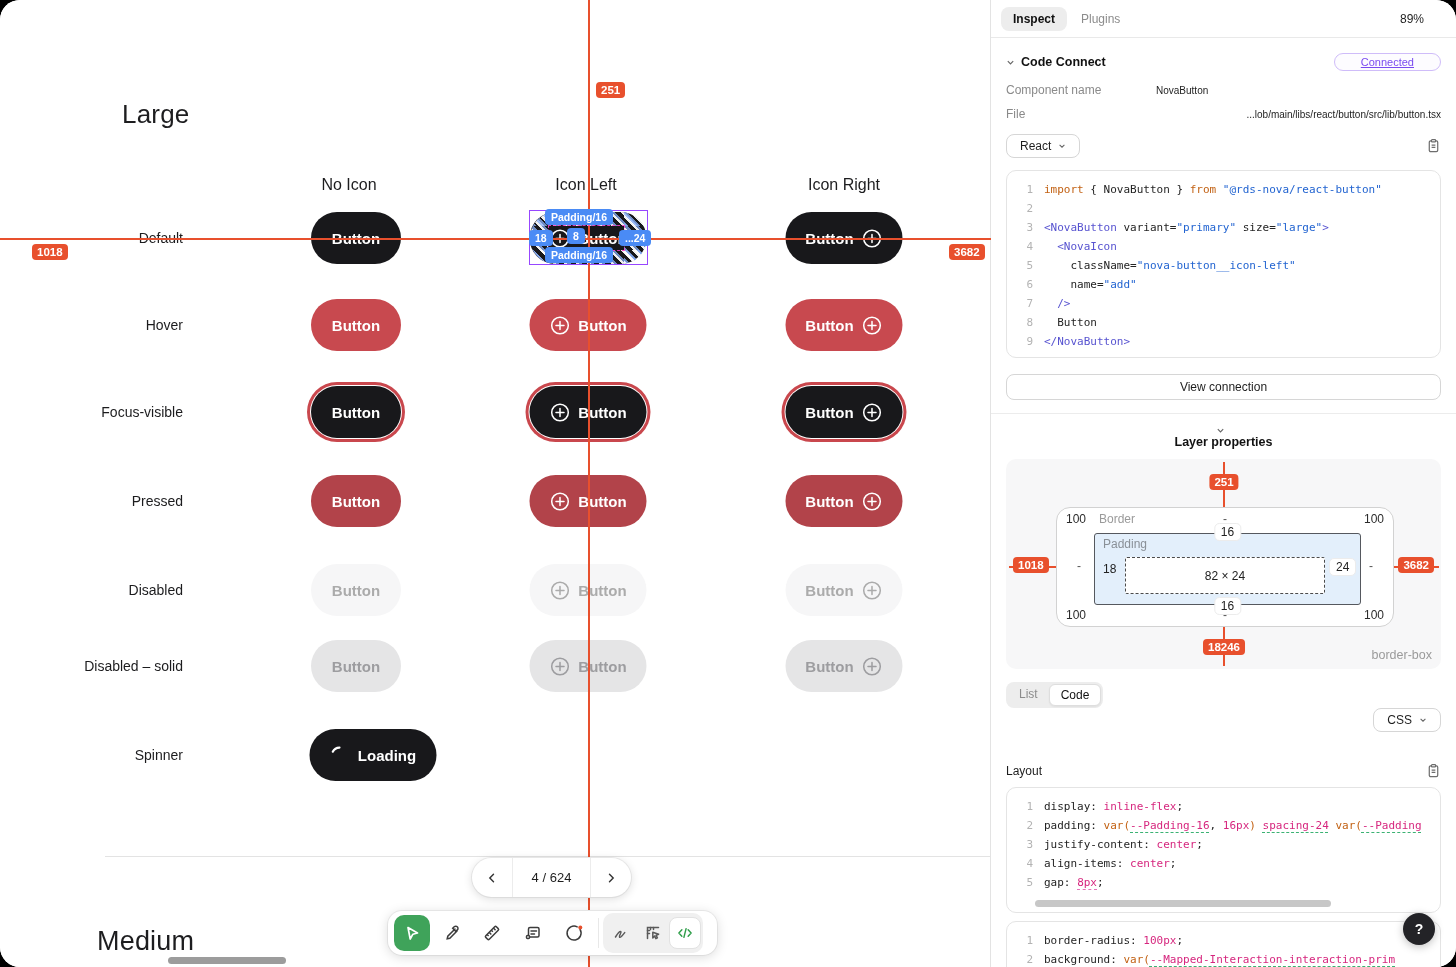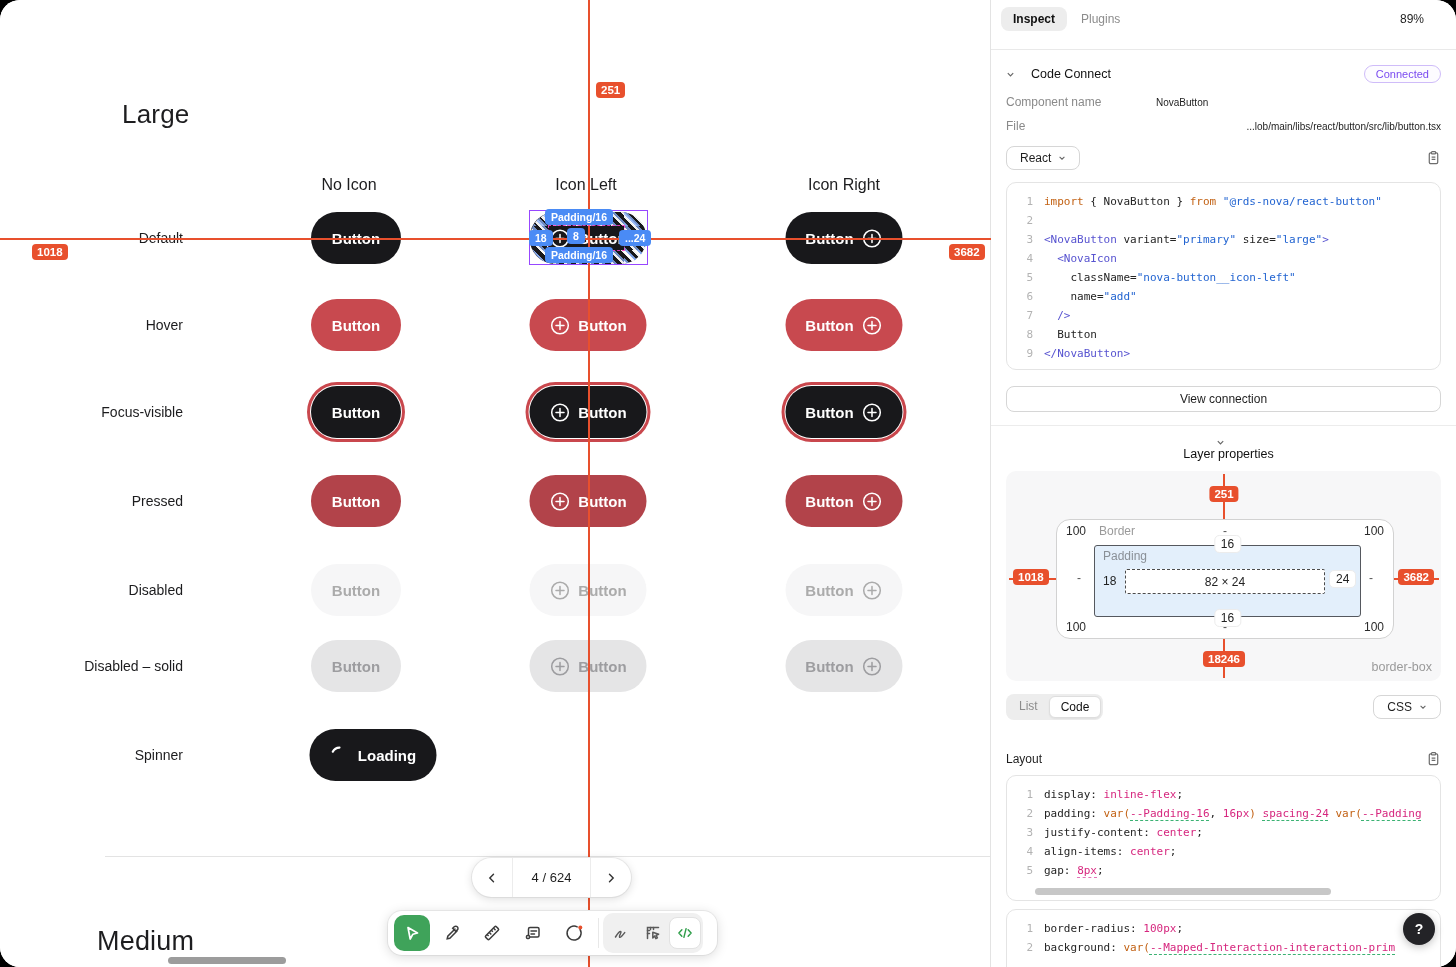--- a/index.html
+++ b/index.html
@@ -47,30 +47,30 @@
   .toolbar{position:absolute;left:388px;top:911px;width:329px;height:44px;background:#fff;border-radius:14px;box-shadow:0 2px 12px rgba(0,0,0,.15),0 0 0 1px #f1f1f1;display:flex;align-items:center;padding:0 4px;z-index:7;box-sizing:border-box;}
   .tool{width:41px;height:36px;display:flex;align-items:center;justify-content:center;cursor:pointer;color:#4a4a4a;}
   .tool-active-green{width:36px;height:36px;margin-left:2px;background:var(--tool-green);border-radius:10px;display:flex;align-items:center;justify-content:center;cursor:pointer;}
   .tool-sep{width:1px;height:30px;background:#e8e8e8;margin:0 4px;}
   .tool-group{height:36px;background:#f0f0f0;border-radius:10px;display:flex;align-items:center;padding:2px;gap:0;}
   .tool-group .tool{width:32px;height:32px;}
   .tool-code-active{width:32px;height:32px;background:#fff;border-radius:8px;border:1px solid #e2e2e2;display:flex;align-items:center;justify-content:center;cursor:pointer;box-sizing:border-box;}
 
   
   .panel{position:absolute;left:990px;top:0;width:466px;height:967px;background:#fff;border-left:1px solid #e3e3e3;box-sizing:border-box;}
-  .topbar{height:37px;border-bottom:1px solid #e9e9e9;display:flex;align-items:center;padding:0 32px 12px 10px;}
+  .topbar{height:37px;border-bottom:1px solid #e9e9e9;display:flex;align-items:center;padding:0 32px 0 10px;}
   .tab{font-size:12px;cursor:pointer;}
   .tab-active{background:#ededed;border-radius:8px;padding:5px 12px;font-weight:700;color:#111;}
   .tab-idle{margin-left:14px;color:#8c8c8c;}
   .zoom-level{margin-left:auto;font-size:12px;color:#1e1e1e;}
   .p-section{padding:0 15px;}
   .sec-head{display:flex;align-items:center;margin-top:15px;}
   .sec-head .chev{margin-right:6px;display:flex;}
-  .sec-title{font-size:12.5px;font-weight:400;color:#111;margin-left:10px;}
-  .badge-connected{margin-left:auto;font-size:11px;color:var(--connected-purple);border:1px solid #cfbcf9;border-radius:999px;padding:2px 11px;background:#fdfcff;}
+  .sec-title{font-size:12.5px;font-weight:700;color:#111;}
+  .badge-connected{margin-left:auto;font-size:11px;color:var(--connected-purple);border:1px solid #cfbcf9;border-radius:999px;padding:2px 26px;background:#fdfcff;text-decoration:underline;}
   .kv{display:flex;align-items:center;margin-top:12px;}
   .kv .k{width:150px;font-size:12px;color:#8a8a8a;flex:0 0 auto;}
   .kv .v{flex:1;font-size:10px;color:#1e1e1e;text-align:right;white-space:nowrap;overflow:hidden;}
   .row-react{display:flex;align-items:center;margin-top:13px;}
   .select{display:inline-flex;align-items:center;gap:7px;border:1px solid #d6d6d6;border-radius:8px;padding:4px 13px;font-size:12px;color:#1e1e1e;cursor:pointer;background:#fff;}
   .copy-btn{margin-left:auto;display:flex;cursor:pointer;color:#6d6d6d;}
   .code-block{position:relative;margin-top:12px;border:1px solid #e4e4e4;border-radius:10px;background:#fff;padding:9px 0;overflow:hidden;font-family:"DejaVu Sans Mono","Liberation Mono",monospace;font-size:11px;}
   .code-line{display:flex;line-height:19px;white-space:pre;}
   .code-line .ln{width:26px;text-align:right;padding-right:11px;color:#b3b3b3;flex:0 0 auto;user-select:none;}
   .t-kw{color:var(--code-orange);} .t-fn{color:var(--code-orange);}
@@ -88,25 +88,25 @@
   .diagram{position:relative;margin-top:10px;height:210px;background:#f7f7f8;border-radius:10px;}
   .diagram .stub{position:absolute;background:var(--accent-red);}
   .dgm-badge{position:absolute;background:var(--accent-red);color:#fff;font-size:11.5px;font-weight:700;padding:2px 5px;border-radius:4px;z-index:2;white-space:nowrap;}
   .bbox{position:absolute;left:50px;top:48px;width:338px;height:120px;background:#fff;border:1px solid #d2d2d2;border-radius:14px;box-sizing:border-box;}
   .bbox .corner{position:absolute;font-size:12px;color:#2b2b2b;}
   .bbox .lbl{position:absolute;font-size:12px;color:#9a9a9a;}
   .bbox .dash{position:absolute;font-size:12px;color:#555;}
   .padbox{position:absolute;left:37px;top:25px;width:267px;height:72px;background:#e3effb;border:1px solid #55585e;border-radius:3px;box-sizing:border-box;}
   .padbox .lbl{position:absolute;left:8px;top:3px;font-size:12px;color:#8a9097;}
   .chip{position:absolute;background:#fff;border:1px solid #ececec;border-radius:5px;font-size:12px;color:#222;padding:1px 6px;white-space:nowrap;z-index:2;}
-  .contentbox{position:absolute;left:30px;top:23px;width:200px;height:25px;background:#fff;border:1px dashed #4b4b4b;border-radius:2px;display:flex;align-items:center;justify-content:center;font-size:12px;color:#222;box-sizing:border-box;}
+  .contentbox{position:absolute;left:30px;top:23px;width:200px;height:37px;background:#fff;border:1px dashed #4b4b4b;border-radius:2px;display:flex;align-items:center;justify-content:center;font-size:12px;color:#222;box-sizing:border-box;}
   .pnum{position:absolute;font-size:12px;color:#222;}
   .bsizing{position:absolute;right:9px;bottom:7px;font-size:12.5px;color:#9a9a9a;}
 
-  .toggle-row{display:flex;align-items:center;margin-top:13px;}
+  .toggle-row{display:flex;align-items:flex-start;margin-top:13px;flex-direction:column;}
   .seg{display:inline-flex;background:#ededed;border-radius:8px;padding:2px;}
   .seg-item{font-size:12px;color:#8c8c8c;padding:3px 11px;cursor:pointer;border-radius:6px;}
   .seg-active{background:#fff;color:#111;border:1px solid #dedede;box-shadow:0 1px 2px rgba(0,0,0,.06);}
   .block-head{display:flex;align-items:center;margin-top:31px;}
   .block-head span{font-size:12px;color:#1e1e1e;}
   .help-btn{position:absolute;left:1403px;top:913px;width:32px;height:32px;border-radius:50%;background:#232327;color:#fff;font-size:14px;font-weight:600;display:flex;align-items:center;justify-content:center;cursor:pointer;z-index:10;box-shadow:0 2px 8px rgba(0,0,0,.25);}
 </style>
 </head>
 <body>
 

